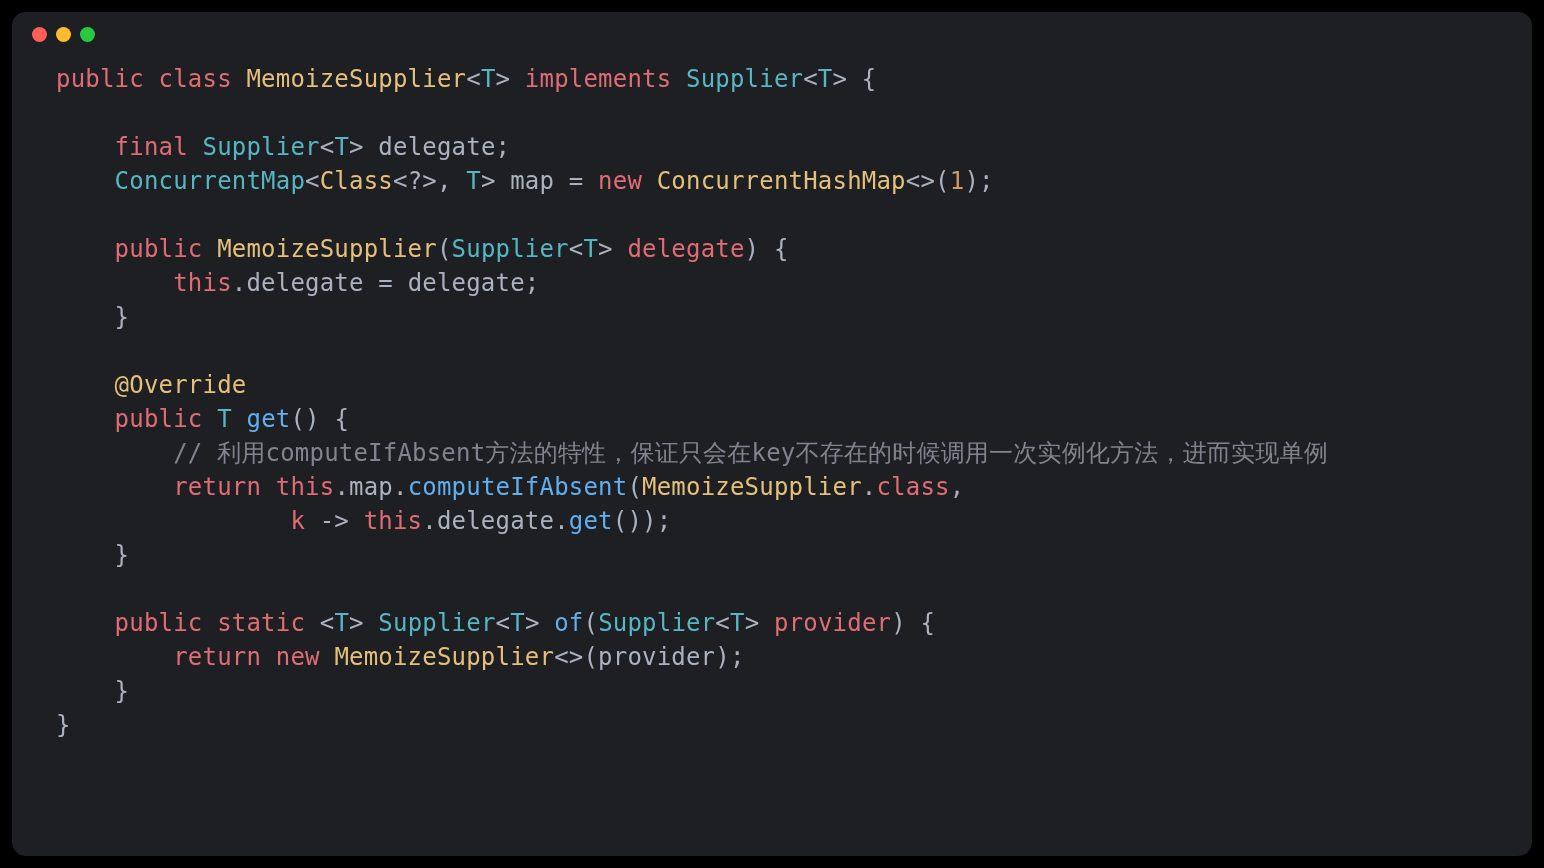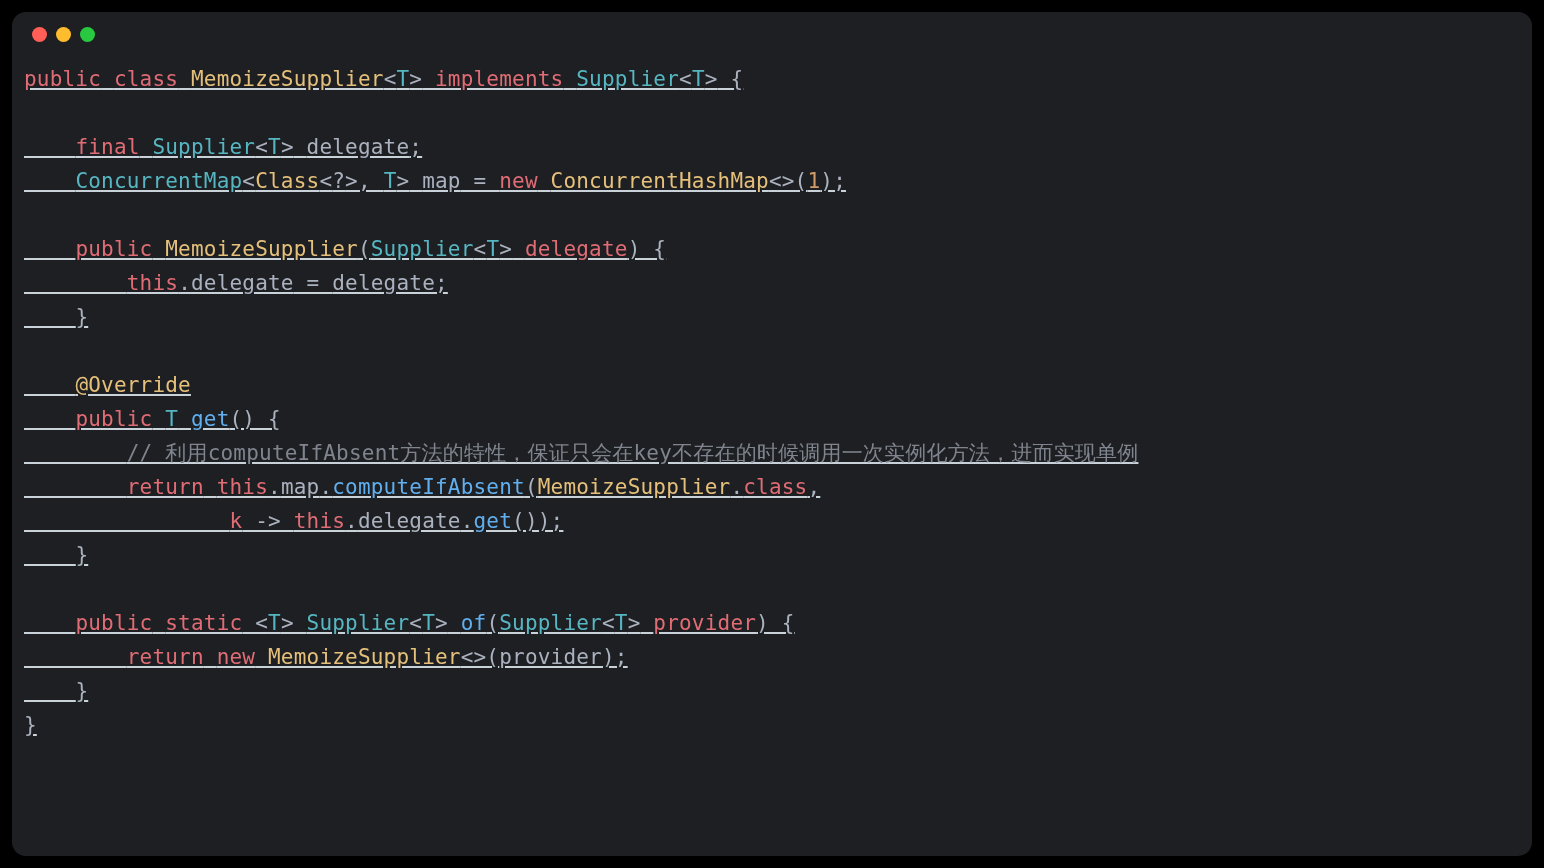--- a/index.html
+++ b/index.html
@@ -33,27 +33,26 @@
     }
     .traffic-dot {
       width: 15px;
       height: 15px;
       border-radius: 50%;
     }
     .dot-red { background: #ff5f57; }
     .dot-yellow { background: #febc2e; }
     .dot-green { background: #28c840; }
     .code-area {
-      padding: 6px 28px 28px 12px;
-      font-size: 21px;
+      padding: 6px 28px 28px 44px;
+      font-size: 24px;
       line-height: 34px;
       white-space: pre;
       color: #c9d1d9;
       letter-spacing: 0.2px;
-      text-decoration: underline;
     }
     .kw { color: #e06c75; }       
     .type { color: #56b6c2; }     
     .cls { color: #e5c07b; }      
     .var { color: #abb2bf; }      
     .punct { color: #abb2bf; }    
     .method { color: #61afef; }   
     .num { color: #d19a66; }      
     .comment { color: #7f848e; }  
     .anno { color: #e5c07b; }     

